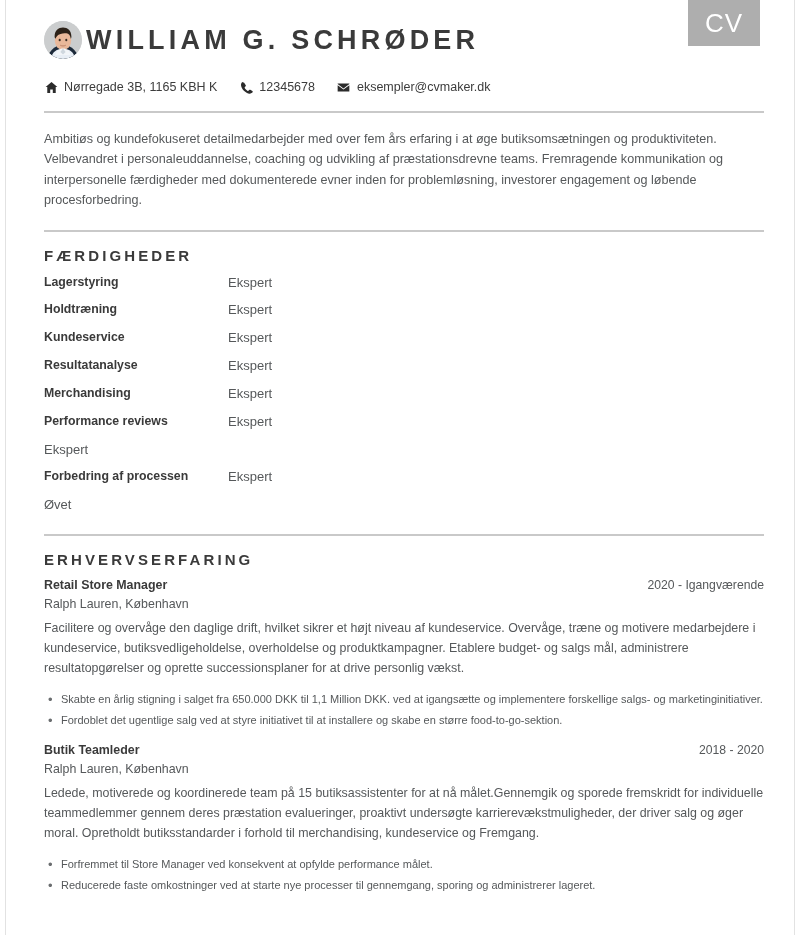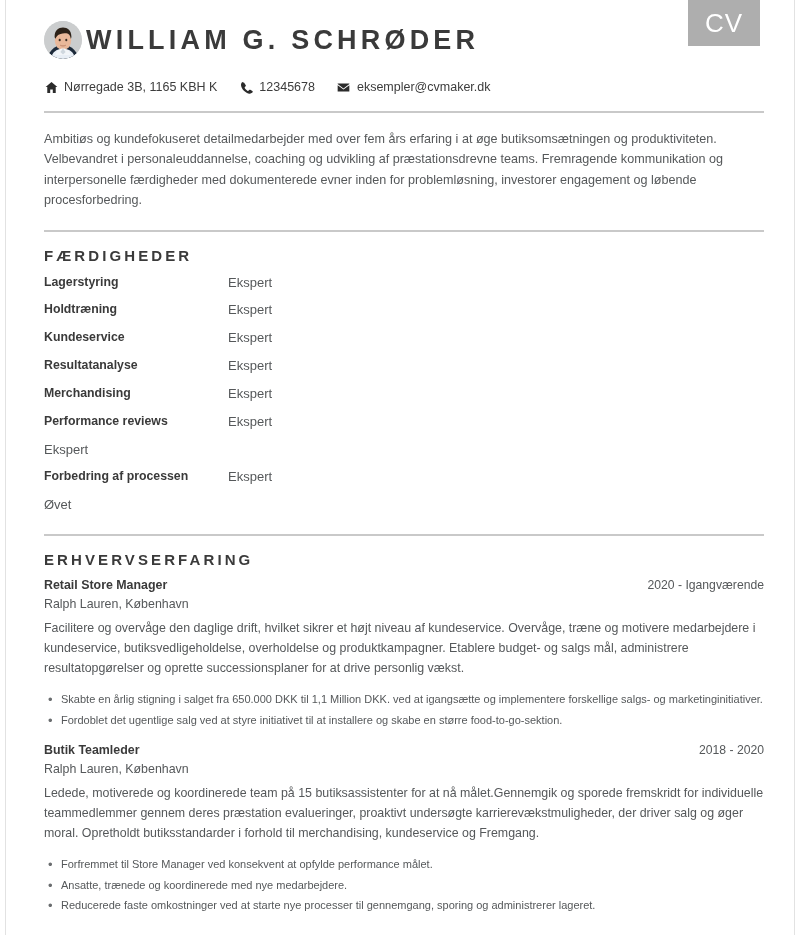--- a/index.html
+++ b/index.html
@@ -331,20 +331,19 @@
 
     <div class="job">
       <div class="job-head">
         <div class="job-title">Butik Teamleder</div>
         <div class="job-dates">2018 - 2020</div>
       </div>
       <div class="job-company">Ralph Lauren, København</div>
       <p class="job-desc">Ledede, motiverede og koordinerede team på 15 butiksassistenter for at nå målet.Gennemgik og sporede fremskridt for individuelle teammedlemmer gennem deres præstation evalueringer, proaktivt undersøgte karrierevækstmuligheder, der driver salg og øger moral. Opretholdt butiksstandarder i forhold til merchandising, kundeservice og Fremgang.</p>
       <ul class="job-bullets">
         <li>Forfremmet til Store Manager ved konsekvent at opfylde performance målet.</li>
-        <li>Ansatte, trænede og koordinerede med nye medarbejdere.</li>
         <li>Reducerede faste omkostninger ved at starte nye processer til gennemgang, sporing og administrerer lageret.</li>
 
       </ul>
     </div>
 
   </div>
 </div>
 
 </body></html>

